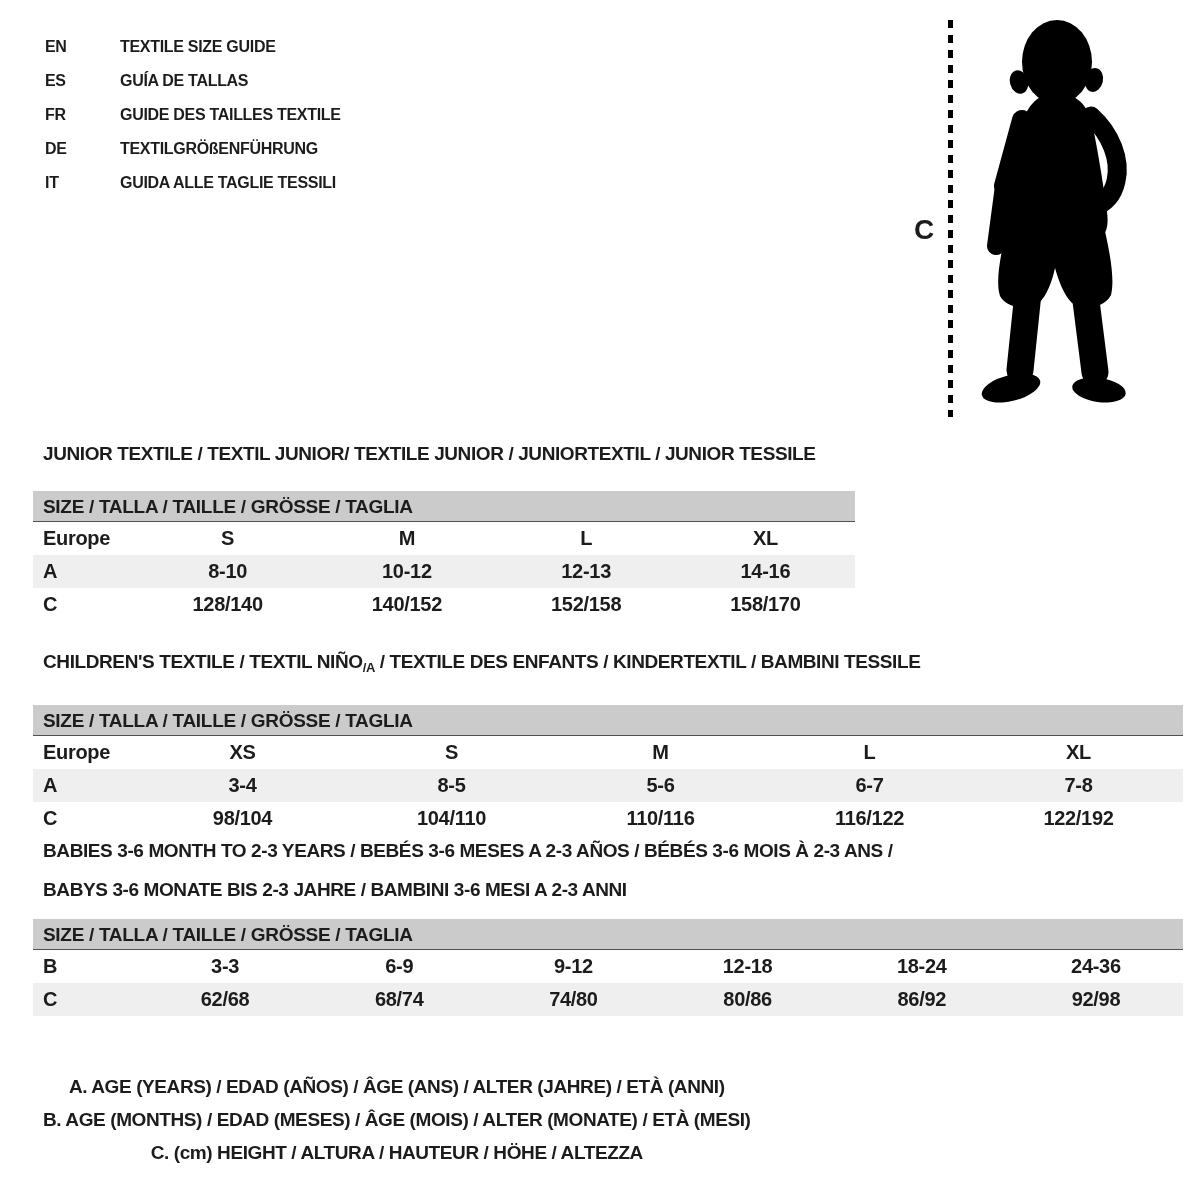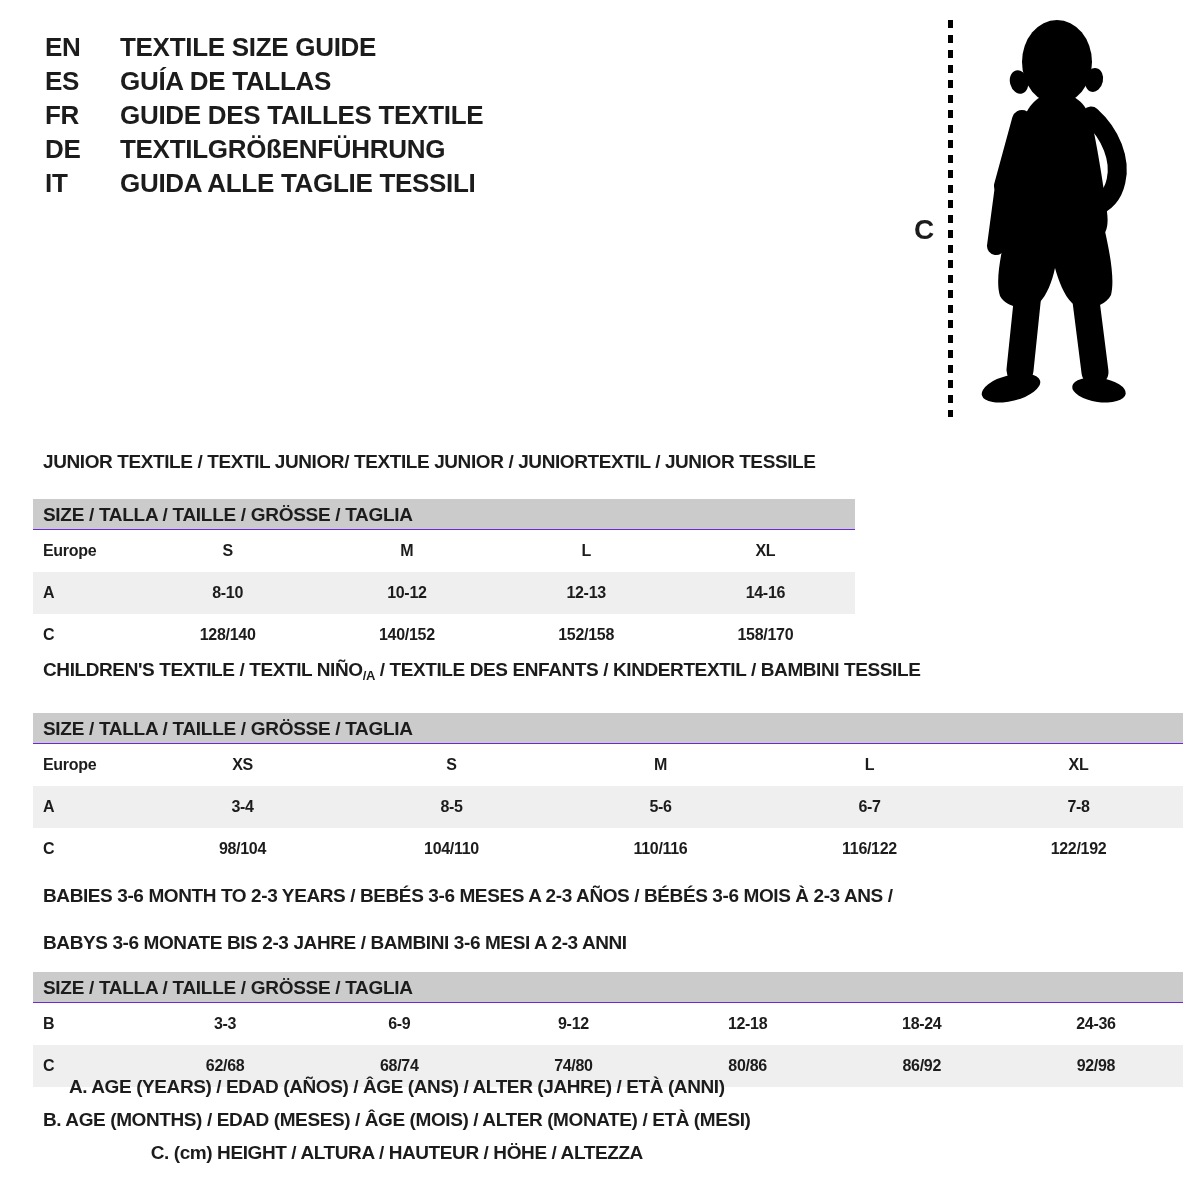--- a/index.html
+++ b/index.html
@@ -12,58 +12,58 @@
   body{
     width:1200px;height:1200px;position:relative;overflow:hidden;
     background:var(--page-bg);color:var(--text);
     font-family:"Liberation Sans","DejaVu Sans",sans-serif;
     font-weight:700;letter-spacing:-0.3px;
     -webkit-font-smoothing:antialiased;
   }
 
   
   .lang-block{position:absolute;left:45px;top:30px;}
-  .lang-row{display:flex;align-items:center;height:34px;font-size:26px;}
+  .lang-row{display:flex;align-items:center;height:34px;font-size:16px;}
   .lang-code{width:75px;flex:0 0 75px;}
   .lang-label{white-space:nowrap;}
 
   
   .figure{position:absolute;left:0;top:0;width:1200px;height:430px;pointer-events:none;}
   .measure-line{
     position:absolute;left:948px;top:20px;width:5px;height:397px;
     background:repeating-linear-gradient(to bottom,#000 0 8px,transparent 8px 15px);
   }
   .measure-label{
     position:absolute;left:908px;top:214px;width:32px;text-align:center;
     font-size:28px;letter-spacing:0;
   }
   .toddler{position:absolute;left:975px;top:18px;}
 
   
   .size-section{position:absolute;left:33px;}
   .section-junior{top:435px;width:822px;}
   .section-children{top:643px;width:1150px;}
-  .section-babies{top:864px;width:1150px;}
+  .section-babies{top:827px;width:1150px;}
   .section-title{
-    margin:16px 0 0 10px;font-size:19px;line-height:22px;white-space:nowrap;
+    margin:8px 0 0 10px;font-size:19px;line-height:22px;white-space:nowrap;
     letter-spacing:-0.4px;
   }
   .section-junior .section-title,
   .section-children .section-title{margin-bottom:26px;}
   .section-babies .section-title{line-height:31px;margin-bottom:0;}
   .section-babies .title-gap{height:14px;}
   .title-sub{font-size:13px;vertical-align:-4px;letter-spacing:-0.4px;}
 
   .size-table{width:100%;}
   .table-header{
     background:var(--header-bg);height:31px;line-height:31px;
     padding-left:10px;font-size:19px;box-sizing:border-box;
     border-bottom:1px solid #6d28d9;white-space:nowrap;
   }
-  .table-row{display:flex;height:42px;align-items:center;font-size:16px;}
+  .table-row{display:flex;height:33px;align-items:center;font-size:20px;}
   .table-row.shaded{background:var(--stripe-bg);}
   .cell-label{flex:0 0 105px;padding-left:10px;box-sizing:border-box;}
   .cell-value{flex:1 1 0;text-align:center;}
 
   
   .legend{position:absolute;left:43px;top:1070px;}
   .legend-line{font-size:19px;line-height:33px;white-space:nowrap;letter-spacing:-0.4px;text-align:center;}
 </style>
 </head>
 <body>

